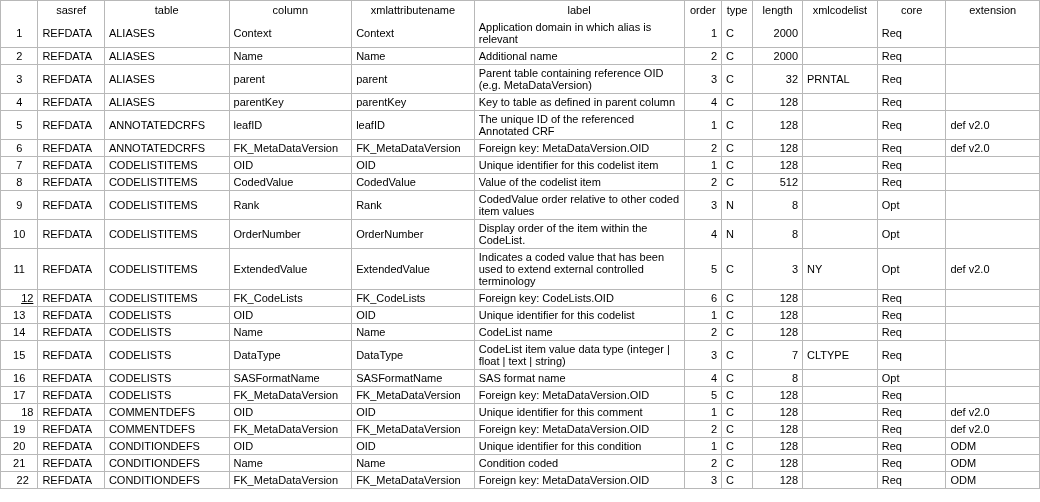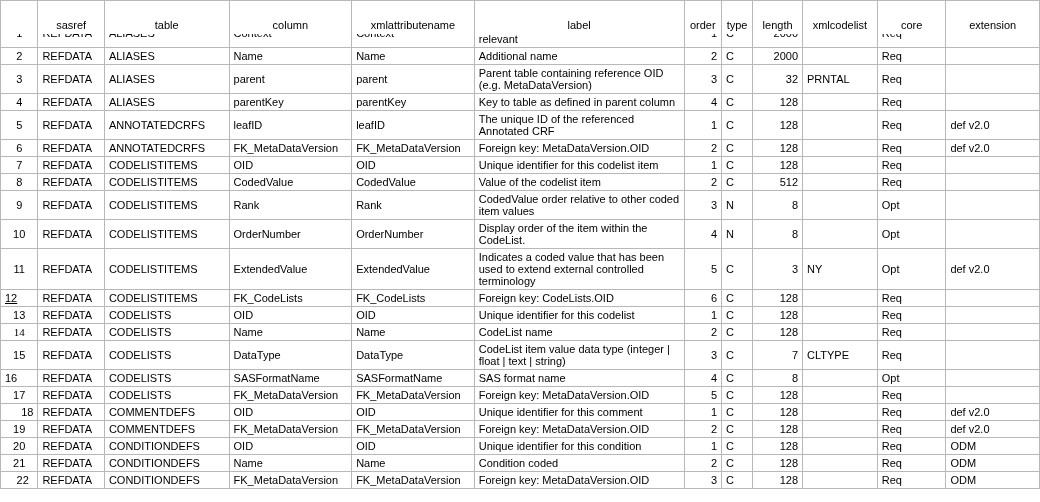--- a/index.html
+++ b/index.html
@@ -40,21 +40,21 @@
   .col-table    { width: 120px; }
   .col-column   { width: 118px; }
   .col-xmlattr  { width: 118px; }
   .col-label    { width: 202px; }
   .col-order    { width: 36px; text-align: right; }
   .col-type     { width: 30px; }
   .col-length   { width: 48px; text-align: right; }
   .col-xmlcode  { width: 72px; }
   .col-core     { width: 66px; }
   .col-ext      { width: 90px; }
-  thead th { position: sticky; top:16px; }
+  thead th { position: sticky; top:1px; }
 </style>
 </head>
 <body>
 
 <table>
   <colgroup>
     <col class="col-rownum">
     <col class="col-sasref">
     <col class="col-table">
     <col class="col-column">
@@ -232,21 +232,21 @@
         <td>ExtendedValue</td>
         <td>Indicates a coded value that has been used to extend external controlled terminology</td>
         <td style="text-align: right;">5</td>
         <td>C</td>
         <td style="text-align: right;">3</td>
         <td>NY</td>
         <td>Opt</td>
         <td>def v2.0</td>
       </tr>
       <tr>
-        <td class="rownum" style="text-align: left; text-decoration: underline;">12</td>
+        <td class="rownum" style="text-align: right; text-decoration: underline;">12</td>
         <td>REFDATA</td>
         <td>CODELISTITEMS</td>
         <td>FK_CodeLists</td>
         <td>FK_CodeLists</td>
         <td>Foreign key: CodeLists.OID</td>
         <td style="text-align: right;">6</td>
         <td>C</td>
         <td style="text-align: right;">128</td>
         <td></td>
         <td>Req</td>
@@ -260,21 +260,21 @@
         <td>OID</td>
         <td>Unique identifier for this codelist</td>
         <td style="text-align: right;">1</td>
         <td>C</td>
         <td style="text-align: right;">128</td>
         <td></td>
         <td>Req</td>
         <td></td>
       </tr>
       <tr>
-        <td class="rownum" style="text-align: center; font-family: Liberation Serif, serif;">14</td>
+        <td class="rownum" style="text-align: center;">14</td>
         <td>REFDATA</td>
         <td>CODELISTS</td>
         <td>Name</td>
         <td>Name</td>
         <td>CodeList name</td>
         <td style="text-align: right;">2</td>
         <td>C</td>
         <td style="text-align: right;">128</td>
         <td></td>
         <td>Req</td>
@@ -288,21 +288,21 @@
         <td>DataType</td>
         <td>CodeList item value data type (integer | float | text | string)</td>
         <td style="text-align: right;">3</td>
         <td>C</td>
         <td style="text-align: right;">7</td>
         <td>CLTYPE</td>
         <td>Req</td>
         <td></td>
       </tr>
       <tr>
-        <td class="rownum" style="text-align: left; margin-left: 22px;">16</td>
+        <td class="rownum" style="text-align: center; margin-left: 22px;">16</td>
         <td>REFDATA</td>
         <td>CODELISTS</td>
         <td>SASFormatName</td>
         <td>SASFormatName</td>
         <td>SAS format name</td>
         <td style="text-align: right;">4</td>
         <td>C</td>
         <td style="text-align: right;">8</td>
         <td></td>
         <td>Opt</td>

